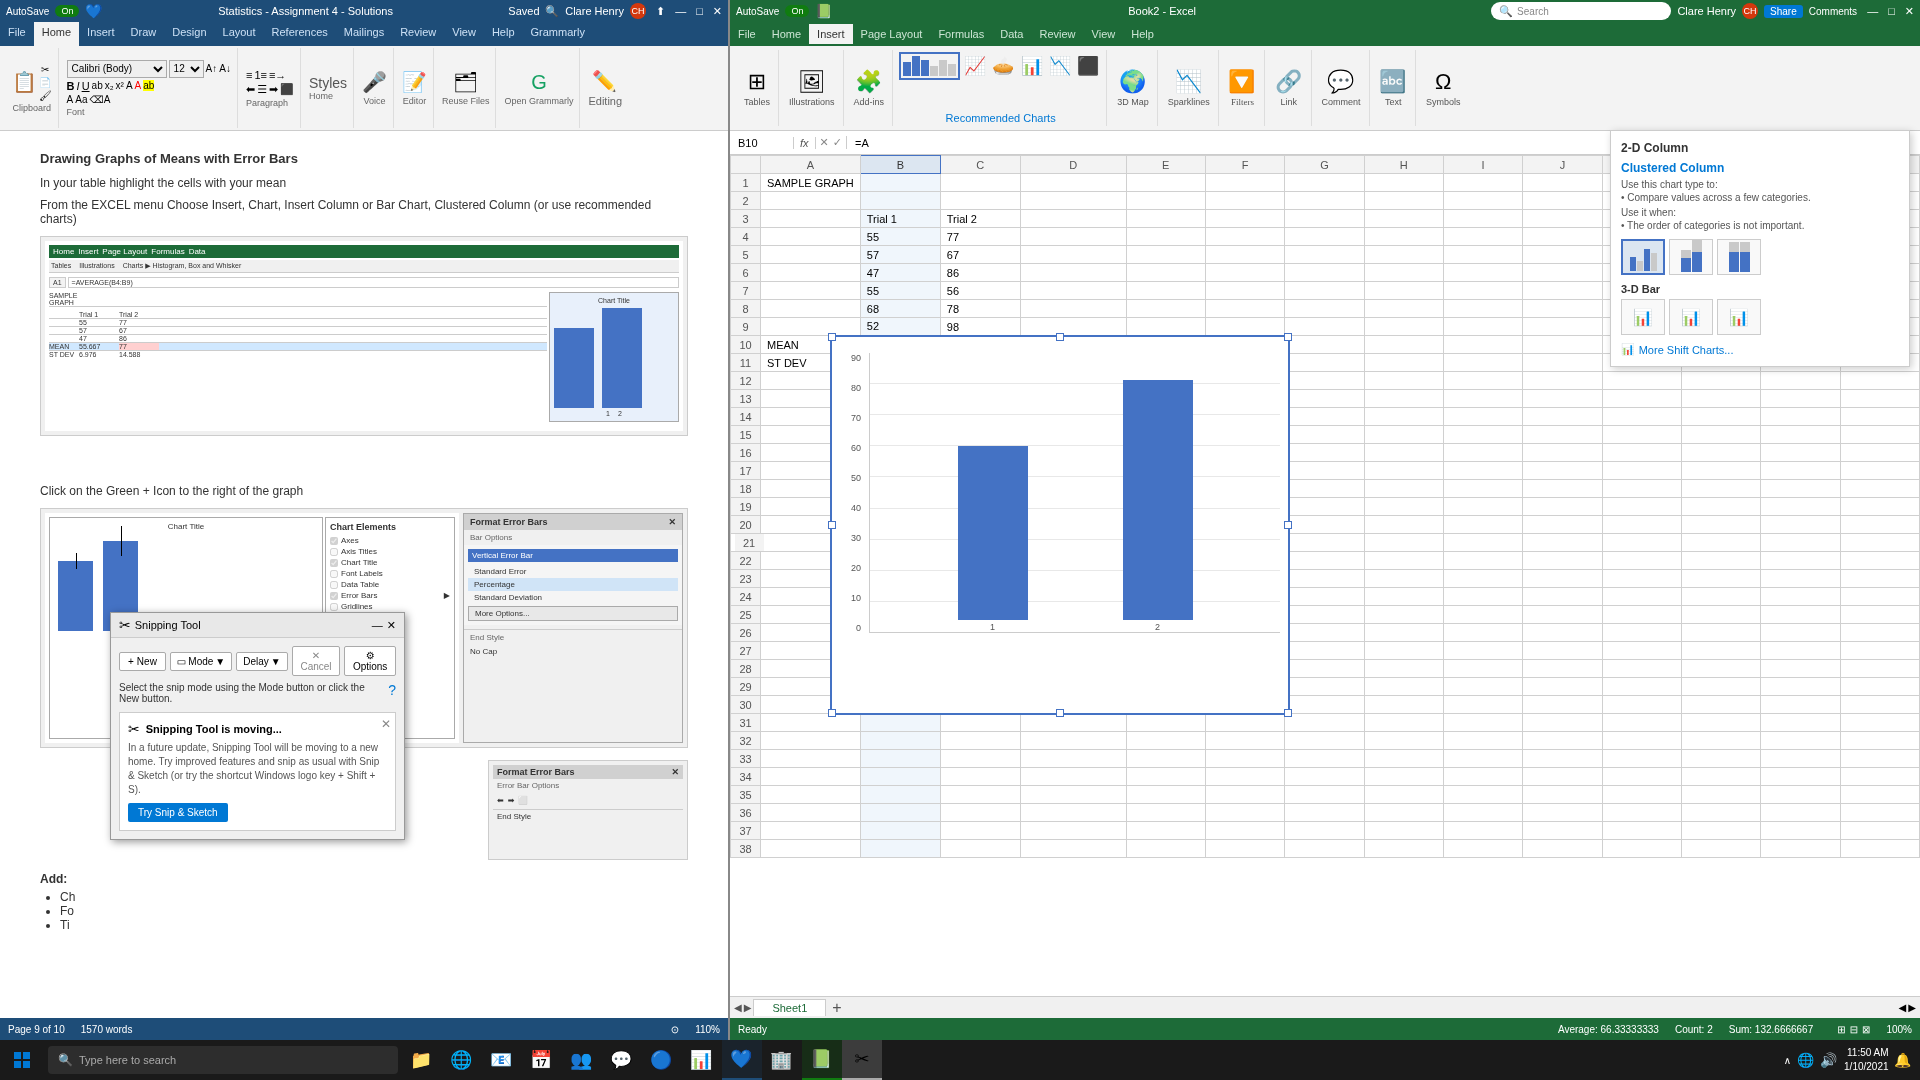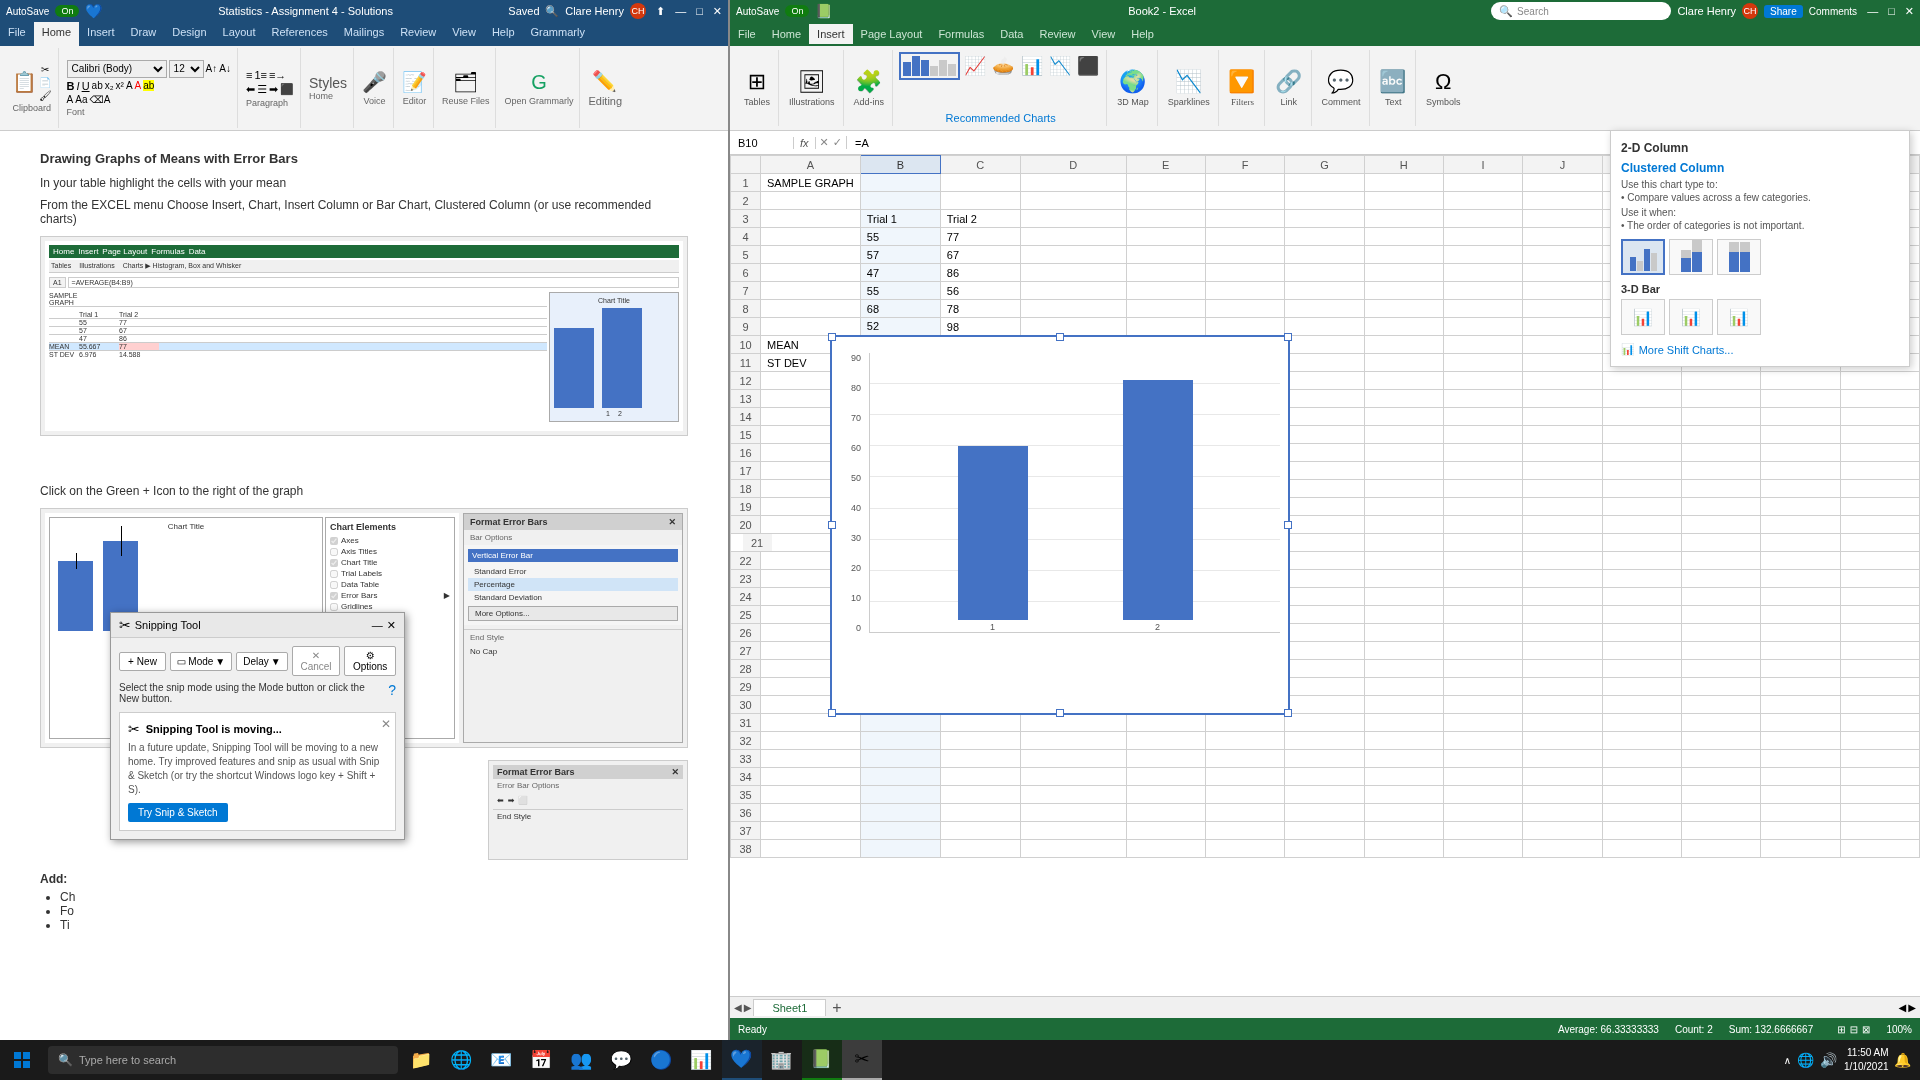--- a/index.html
+++ b/index.html
@@ -237,21 +237,21 @@
               <div style="display:flex; align-items:center; gap:3px; margin-bottom:2px;">
                   <input type="checkbox" style="width: 8px; height: 8px;" disabled="">
                   <span>Axis Titles</span>
                 </div>
               <div style="display:flex; align-items:center; gap:3px; margin-bottom:2px;">
                   <input type="checkbox" checked="" style="width: 8px; height: 8px;" disabled="">
                   <span>Chart Title</span>
                 </div>
               <div style="display:flex; align-items:center; gap:3px; margin-bottom:2px;">
                   <input type="checkbox" style="width: 8px; height: 8px;" disabled="">
-                  <span>Trial Labels</span>
+                  <span>Font Labels</span>
                 </div>
               <div style="display:flex; align-items:center; gap:3px; margin-bottom:2px;">
                   <input type="checkbox" style="width: 8px; height: 8px;" disabled="">
                   <span>Data Table</span>
                 </div>
               <div style="display:flex; align-items:center; gap:3px; margin-bottom:2px;">
                   <input type="checkbox" checked="" style="width: 8px; height: 8px;" disabled="">
                   <span>Error Bars</span>
                   <span style="margin-left:auto;">▶</span>
                 </div>
@@ -300,20 +300,26 @@
         </div>
 
         <div style="clear:both; margin-top:8px; font-weight:bold;">Add:</div>
         <ul style="margin-left:20px; margin-top:4px;">
           <li>Ch</li>
           <li>Fo</li>
           <li>Ti</li>
         </ul>
       </div>
 
+      <div style="height:22px; background:#1e4d78; color:#fff; display:flex; align-items:center; padding:0 8px; font-size:10px; gap:16px;">
+        <span>Page 9 of 10</span>
+        <span>1570 words</span>
+        <span style="margin-left:auto; cursor:pointer;">⊙</span>
+        <span style="cursor:pointer;">110%</span>
+      </div>
 
       <div style="position:absolute; left:110px; bottom:200px; width:295px; background:#f0f0f0; border:1px solid #999; box-shadow:2px 2px 8px rgba(0,0,0,0.4); z-index:10;">
         <div style="background:#e8e8e8; padding:4px 8px; display:flex; align-items:center; gap:4px; font-size:11px; border-bottom:1px solid #ccc;">
           <span style="font-size:14px;">✂</span>
           <span>Snipping Tool</span>
           <div style="margin-left:auto; display:flex; gap:4px;">
             <span style="cursor:pointer;">—</span>
             <span style="cursor:pointer;">✕</span>
           </div>
         </div>
@@ -837,21 +843,21 @@
                 <td style="border: 1px solid rgb(208, 208, 208); background: rgb(255, 255, 255); padding: 2px 6px; min-width: 60px; height: 18px; font-size: 11px; white-space: nowrap;"></td>
                 <td style="border: 1px solid rgb(208, 208, 208); background: rgb(255, 255, 255); padding: 2px 6px; min-width: 60px; height: 18px; font-size: 11px; white-space: nowrap;"></td>
                 <td style="border: 1px solid rgb(208, 208, 208); background: rgb(255, 255, 255); padding: 2px 6px; min-width: 60px; height: 18px; font-size: 11px; white-space: nowrap;"></td>
                 <td style="border: 1px solid rgb(208, 208, 208); background: rgb(255, 255, 255); padding: 2px 6px; min-width: 60px; height: 18px; font-size: 11px; white-space: nowrap;"></td>
                 <td style="border: 1px solid rgb(208, 208, 208); background: rgb(255, 255, 255); padding: 2px 6px; min-width: 60px; height: 18px; font-size: 11px; white-space: nowrap;"></td>
                 <td style="border: 1px solid rgb(208, 208, 208); background: rgb(255, 255, 255); padding: 2px 6px; min-width: 60px; height: 18px; font-size: 11px; white-space: nowrap;"></td>
                 <td style="border: 1px solid rgb(208, 208, 208); background: rgb(255, 255, 255); padding: 2px 6px; min-width: 60px; height: 18px; font-size: 11px; white-space: nowrap;"></td>
                 <td style="border: 1px solid rgb(208, 208, 208); background: rgb(255, 255, 255); padding: 2px 6px; min-width: 60px; height: 18px; font-size: 11px; white-space: nowrap;"></td>
               </tr>
               <tr>
-                <td style="background: rgb(243, 243, 243); border: 1px solid rgb(208, 208, 208); text-align: center; width: 30px; min-width: 30px; height: 18px; font-size: 11px; color: rgb(85, 85, 85); position: sticky; left: 12px;">21</td>
+                <td style="background: rgb(243, 243, 243); border: 1px solid rgb(208, 208, 208); text-align: center; width: 30px; min-width: 30px; height: 18px; font-size: 11px; color: rgb(85, 85, 85); position: sticky; left: 4px;">21</td>
                 <td style="border: 1px solid rgb(208, 208, 208); background: rgb(255, 255, 255); padding: 2px 6px; min-width: 60px; height: 18px; font-size: 11px; white-space: nowrap;"></td>
                 <td style="border-width: 1px; border-style: solid; border-color: rgb(208, 208, 208) rgb(208, 208, 208) rgb(208, 208, 208) rgb(157, 195, 230); border-image: initial; background: rgb(240, 246, 252); padding: 2px 6px; min-width: 80px; height: 18px; font-size: 11px; white-space: nowrap;"></td>
                 <td style="border: 1px solid rgb(208, 208, 208); background: rgb(255, 255, 255); padding: 2px 6px; min-width: 60px; height: 18px; font-size: 11px; white-space: nowrap;"></td>
                 <td style="border: 1px solid rgb(208, 208, 208); background: rgb(255, 255, 255); padding: 2px 6px; min-width: 60px; height: 18px; font-size: 11px; white-space: nowrap;"></td>
                 <td style="border: 1px solid rgb(208, 208, 208); background: rgb(255, 255, 255); padding: 2px 6px; min-width: 60px; height: 18px; font-size: 11px; white-space: nowrap;"></td>
                 <td style="border: 1px solid rgb(208, 208, 208); background: rgb(255, 255, 255); padding: 2px 6px; min-width: 60px; height: 18px; font-size: 11px; white-space: nowrap;"></td>
                 <td style="border: 1px solid rgb(208, 208, 208); background: rgb(255, 255, 255); padding: 2px 6px; min-width: 60px; height: 18px; font-size: 11px; white-space: nowrap;"></td>
                 <td style="border: 1px solid rgb(208, 208, 208); background: rgb(255, 255, 255); padding: 2px 6px; min-width: 60px; height: 18px; font-size: 11px; white-space: nowrap;"></td>
                 <td style="border: 1px solid rgb(208, 208, 208); background: rgb(255, 255, 255); padding: 2px 6px; min-width: 60px; height: 18px; font-size: 11px; white-space: nowrap;"></td>
                 <td style="border: 1px solid rgb(208, 208, 208); background: rgb(255, 255, 255); padding: 2px 6px; min-width: 60px; height: 18px; font-size: 11px; white-space: nowrap;"></td>

